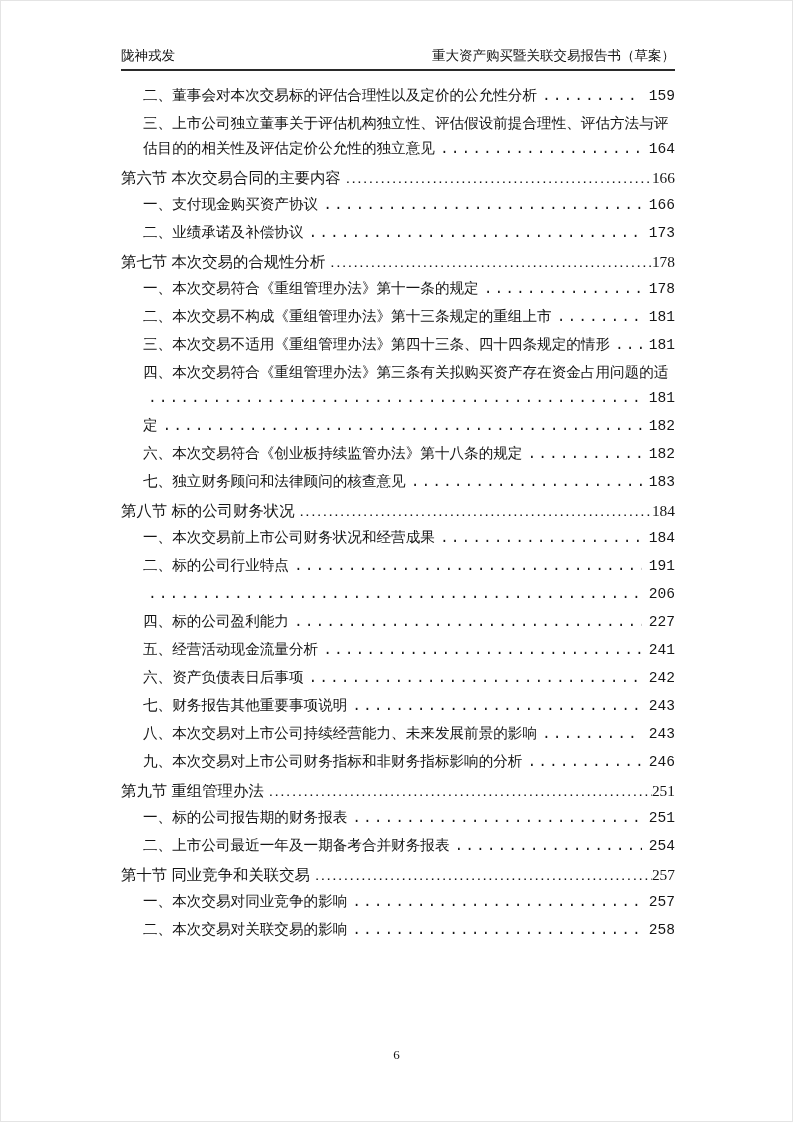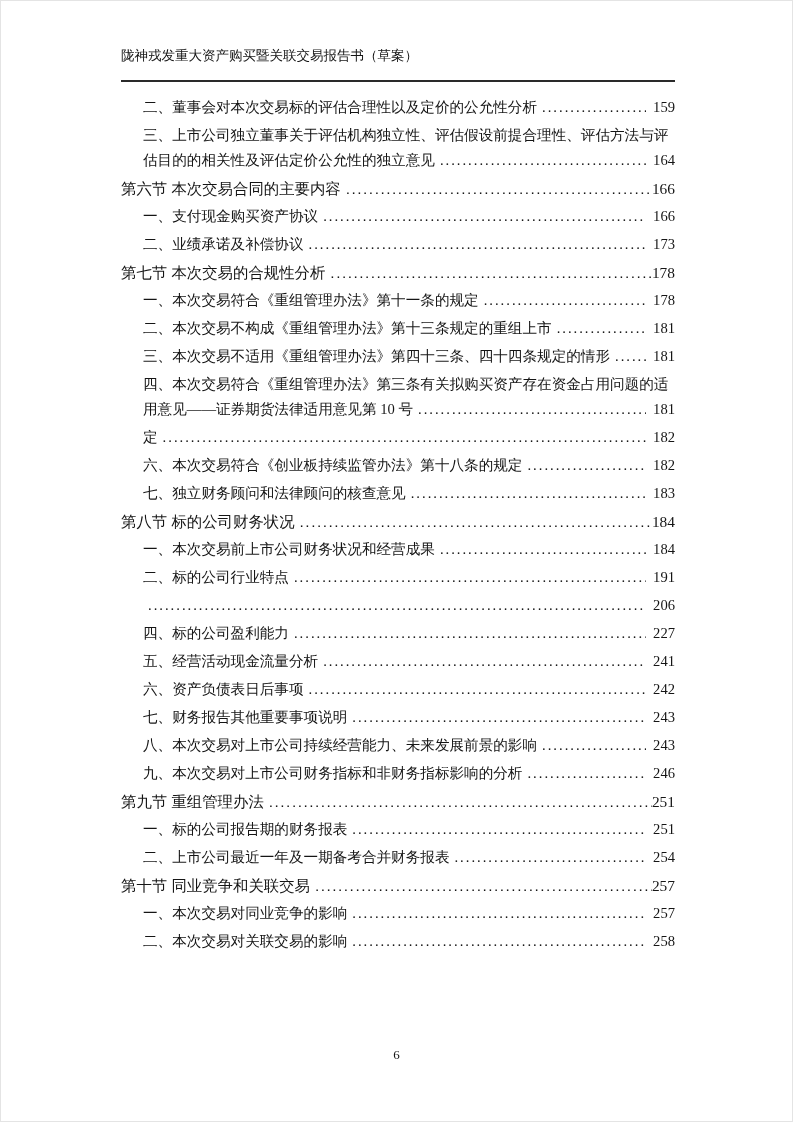--- a/index.html
+++ b/index.html
@@ -8,31 +8,31 @@
     width:793px;height:1122px;
     box-sizing:border-box;
     background:#ffffff;
     border:1px solid #e4e4e4;
     padding:46px 117px 0 120px;
     font-family:"Liberation Serif","DejaVu Serif",serif;
     color:#151515;
     overflow:hidden;
   }
   .header{
-    display:flex;justify-content:flex-start;align-items:flex-end;
+    display:flex;justify-content:space-between;align-items:flex-end;
     font-size:13.5px;line-height:18px;
     border-bottom:2px solid #2a2a2a;
-    padding-bottom:15px;
+    padding-bottom:4px;
   }
   .toc{margin-top:13px;}
   .entry{font-size:14.6px;line-height:25px;margin-bottom:3px;}
   .entry .row{display:flex;align-items:baseline;}
   .entry .t{flex:0 1 auto;white-space:nowrap;}
   .entry .wrap-line{white-space:nowrap;overflow:hidden;}
-  .item{padding-left:22px;}
+  .item{padding-left:22px;font-family:Liberation Mono, monospace;}
   .section{
     font-weight:normal;
     font-size:15.4px;
     font-family:"Liberation Sans","DejaVu Sans",sans-serif;
   }
   .section .page-num{font-family:"Liberation Serif","DejaVu Serif",serif;}
   .dots{
     flex:1 1 20px;min-width:20px;
     overflow:hidden;white-space:nowrap;
     letter-spacing:2px;
@@ -116,21 +116,20 @@
       <div class="entry item">
         <div class="row">
           <span class="t">三、本次交易不适用《重组管理办法》第四十三条、四十四条规定的情形</span>
           <span class="dots">................................................................................................................................................................</span>
           <span class="page-num">181</span>
         </div>
       </div>
       <div class="entry item">
         <div class="wrap-line">四、本次交易符合《重组管理办法》第三条有关拟购买资产存在资金占用问题的适</div>
         <div class="row">
-          <span class="t">用意见——证券期货法律适用意见第 10 号</span>
           <span class="dots">................................................................................................................................................................</span>
           <span class="page-num">181</span>
         </div>
       </div>
       <div class="entry item">
         <div class="row">
           <span class="t">定</span>
           <span class="dots">................................................................................................................................................................</span>
           <span class="page-num">182</span>
         </div>

